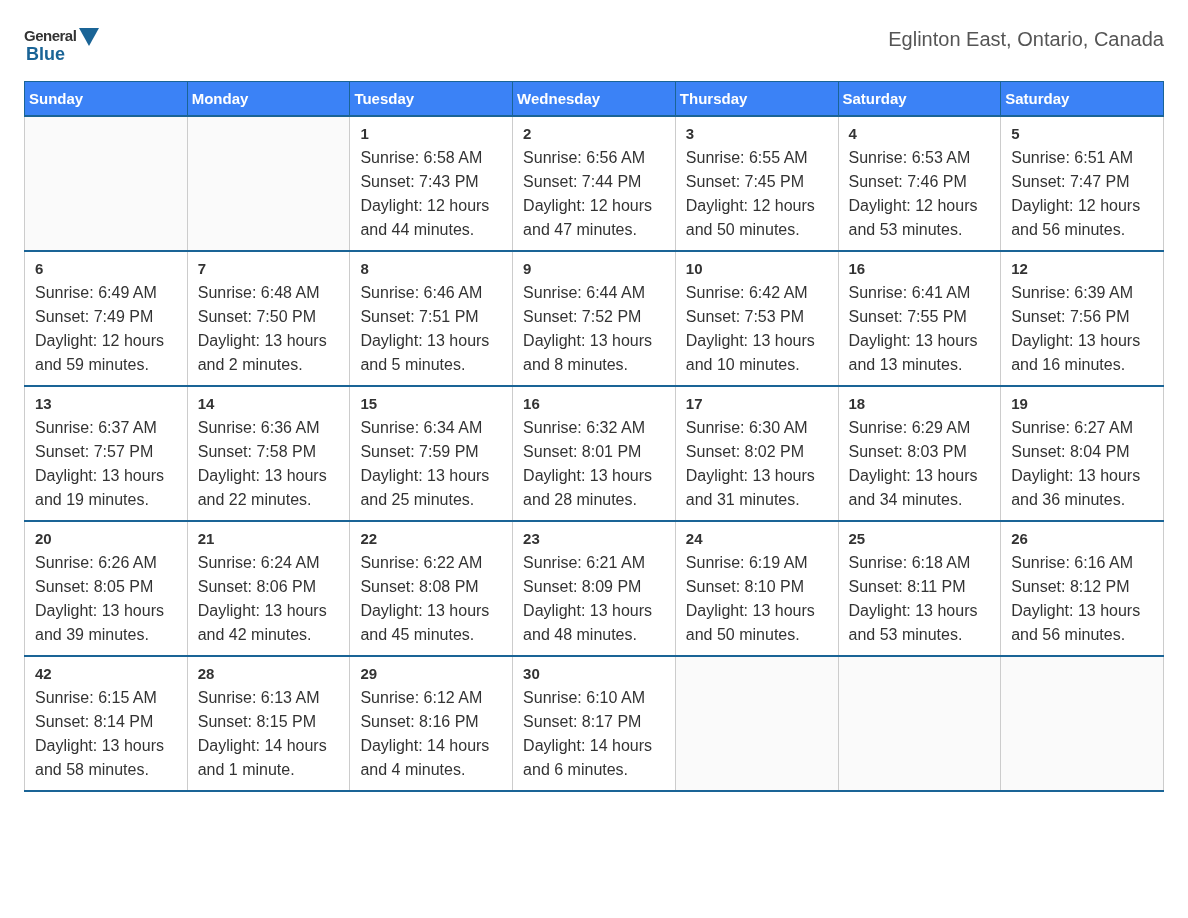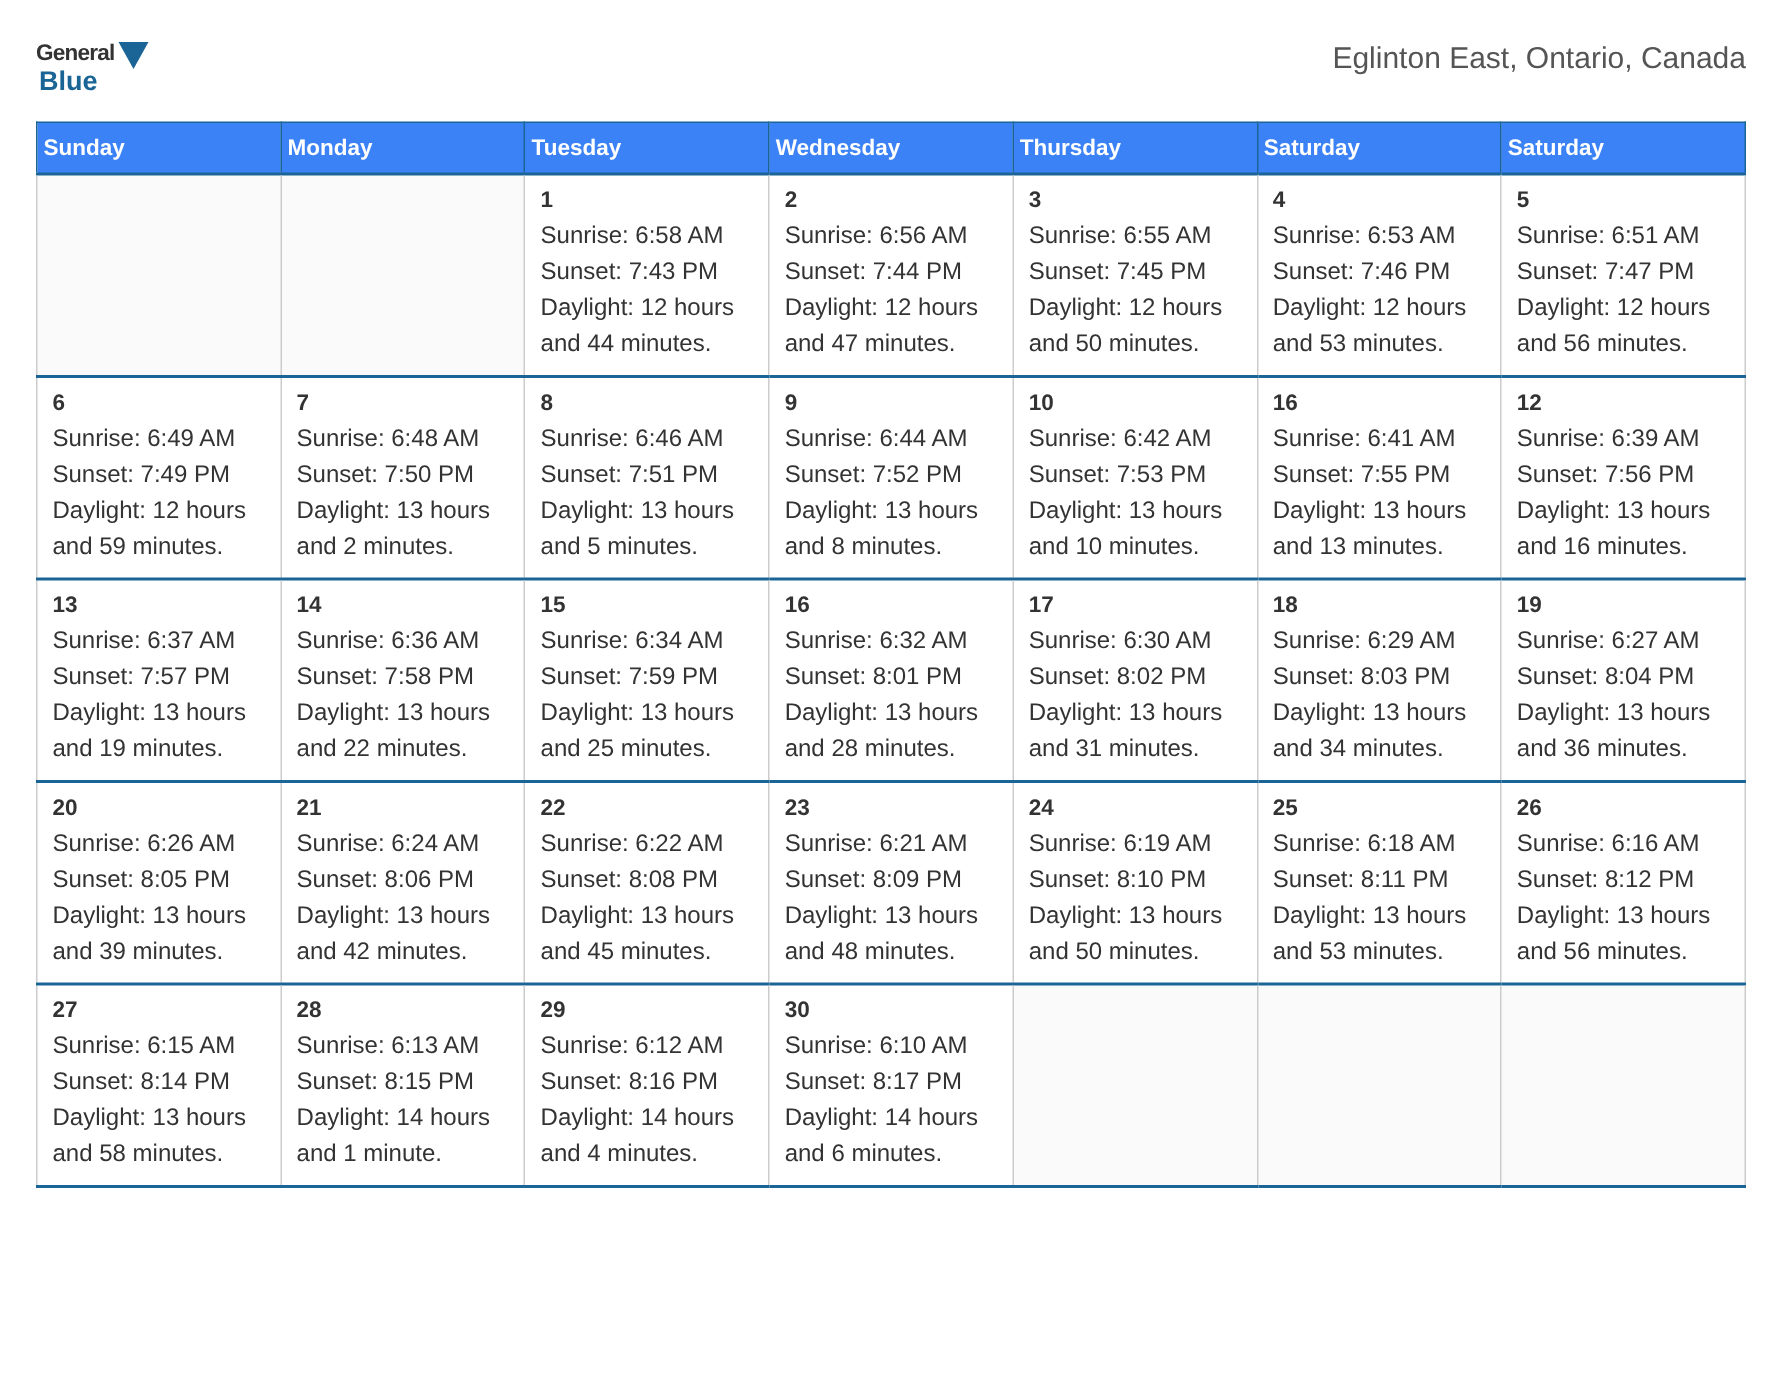--- a/index.html
+++ b/index.html
@@ -243,21 +243,21 @@
           <span class="day-number">25</span>
           <div class="day-info">Sunrise: 6:18 AM<br>Sunset: 8:11 PM<br>Daylight: 13 hours and 53 minutes.</div>
         </td>
         <td>
           <span class="day-number">26</span>
           <div class="day-info">Sunrise: 6:16 AM<br>Sunset: 8:12 PM<br>Daylight: 13 hours and 56 minutes.</div>
         </td>
       </tr>
       <tr>
         <td>
-          <span class="day-number">27</span>
+          <span class="day-number">42</span>
           <div class="day-info">Sunrise: 6:15 AM<br>Sunset: 8:14 PM<br>Daylight: 13 hours and 58 minutes.</div>
         </td>
         <td>
           <span class="day-number">28</span>
           <div class="day-info">Sunrise: 6:13 AM<br>Sunset: 8:15 PM<br>Daylight: 14 hours and 1 minute.</div>
         </td>
         <td>
           <span class="day-number">29</span>
           <div class="day-info">Sunrise: 6:12 AM<br>Sunset: 8:16 PM<br>Daylight: 14 hours and 4 minutes.</div>
         </td>

